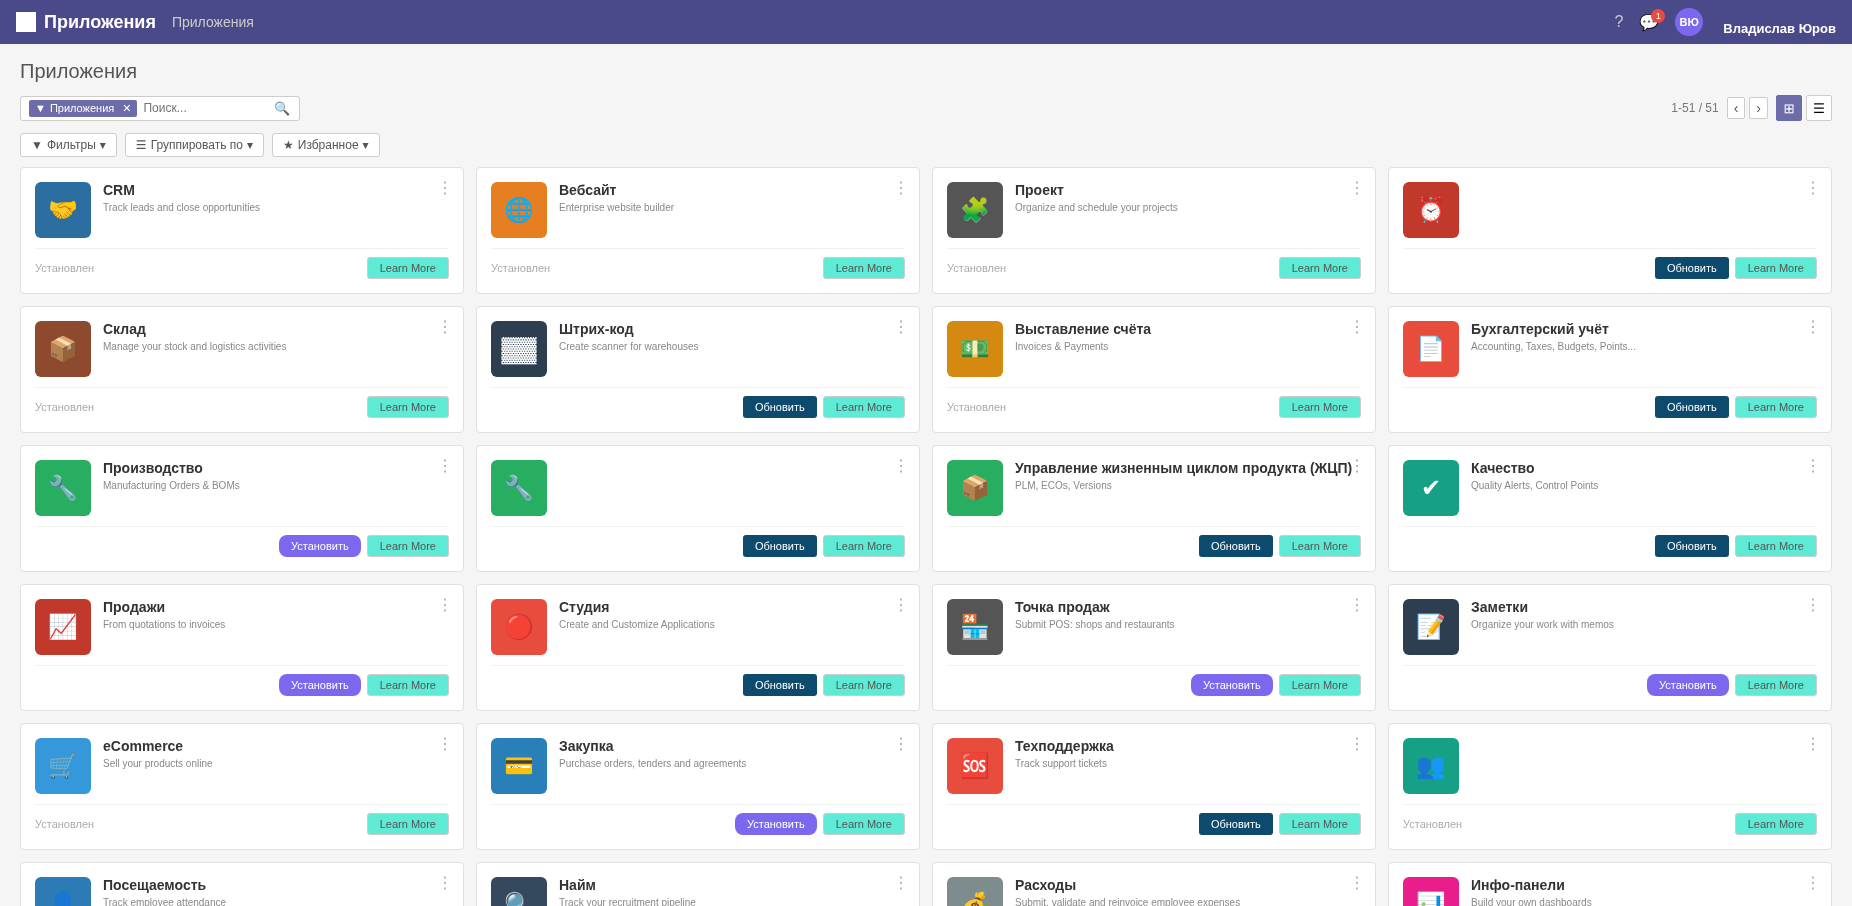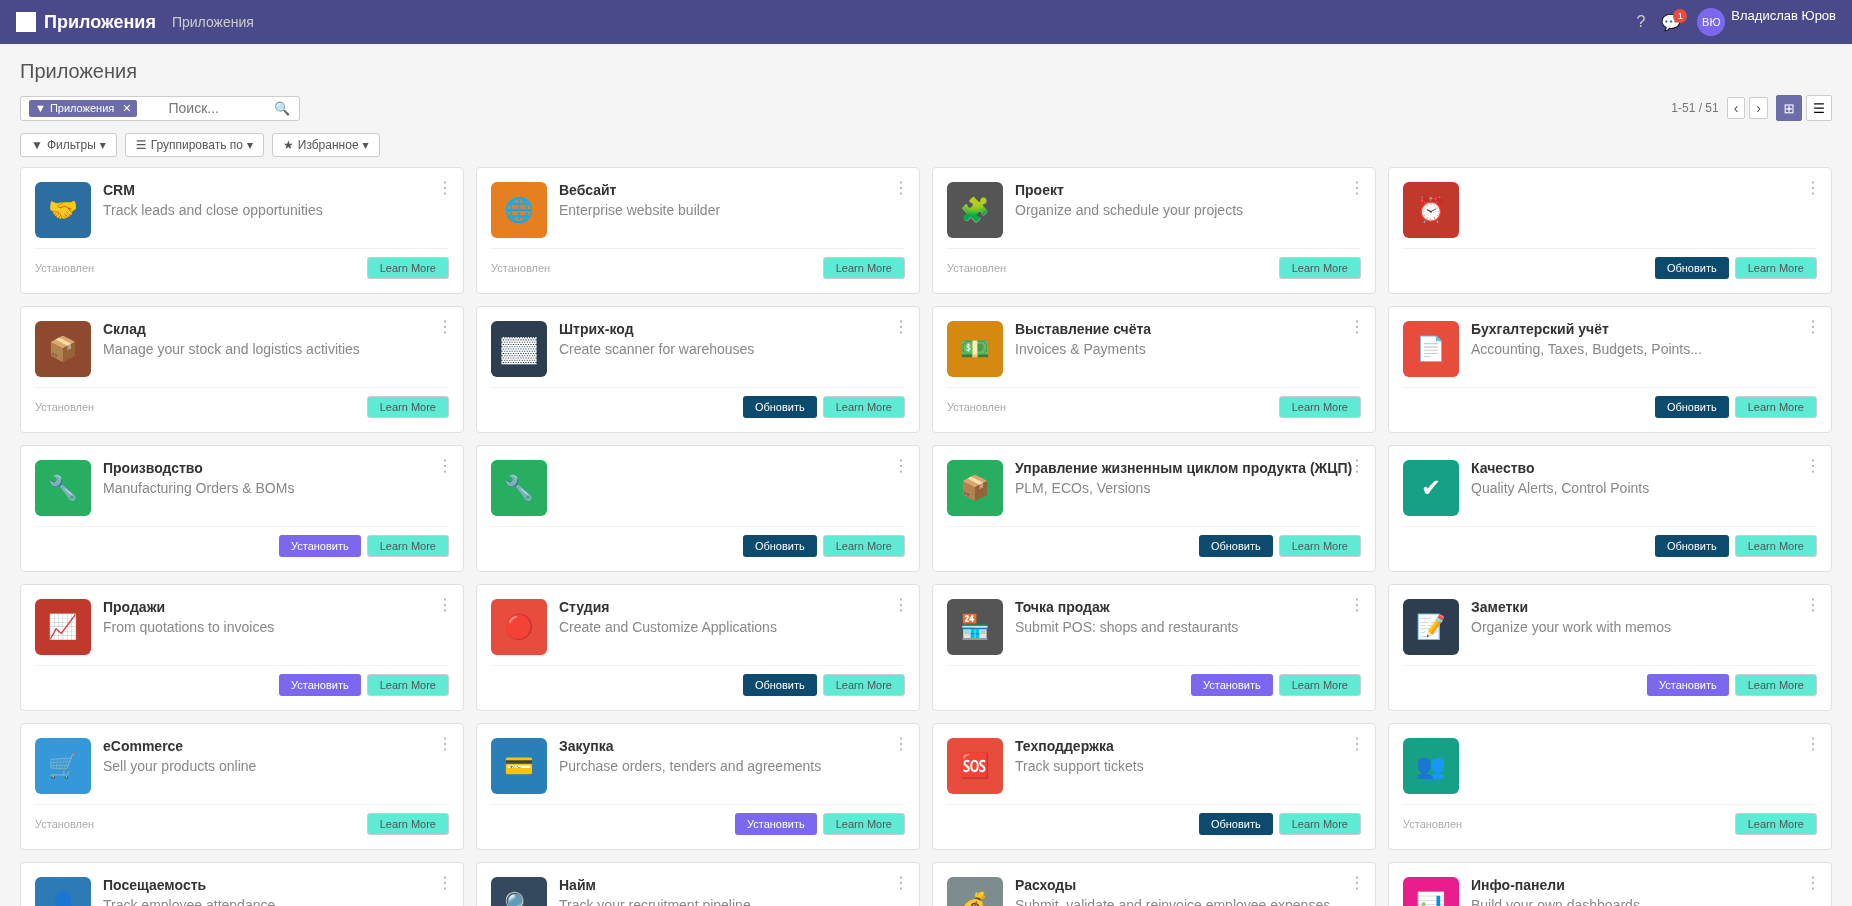--- a/index.html
+++ b/index.html
@@ -15,32 +15,32 @@
       height: 44px;
       gap: 16px;
     }
     .header-logo { font-size: 18px; font-weight: bold; display: flex; align-items: center; gap: 8px; }
     .header-logo-square { width: 20px; height: 20px; background: white; display: inline-block; }
     .header-nav { color: #ccc; font-size: 14px; }
     .header-right { margin-left: auto; display: flex; align-items: center; gap: 16px; }
     .header-icon { color: #ccc; cursor: pointer; font-size: 16px; }
     .header-notif { position: relative; }
     .notif-badge { position: absolute; top: -4px; right: -6px; background: #e74c3c; color: white; border-radius: 50%; width: 14px; height: 14px; font-size: 9px; display: flex; align-items: center; justify-content: center; }
-    .header-user { display: flex; align-items: flex-start; gap: 6px; color: white; font-size: 13px; }
+    .header-user { display: flex; align-items: flex-end; gap: 20px; color: white; font-size: 13px; font-weight: bold; }
     .user-avatar { width: 28px; height: 28px; border-radius: 50%; background: #7b68ee; display: flex; align-items: center; justify-content: center; color: white; font-size: 11px; }
 
     
     .page { padding: 16px 20px; }
     .page-title { font-size: 20px; font-weight: 500; color: #555; margin-bottom: 12px; }
 
     
     .toolbar { display: flex; align-items: center; justify-content: space-between; margin-bottom: 12px; }
     .toolbar-left { display: flex; align-items: center; gap: 8px; }
     .search-box { display: flex; align-items: center; border: 1px solid #ccc; border-radius: 3px; background: white; padding: 3px 8px; width: 280px; }
-    .search-box input { border: none; outline: none; font-size: 14px; width: 100%; margin-left: 25px; }
+    .search-box input { border: none; outline: none; font-size: 12px; width: 100%; }
     .search-icon { color: #888; cursor: pointer; }
     .filter-btn { background: white; border: 1px solid #ccc; border-radius: 3px; padding: 4px 10px; cursor: pointer; font-size: 12px; color: #555; display: flex; align-items: center; gap: 4px; }
     .toolbar-right { display: flex; align-items: center; gap: 8px; font-size: 12px; color: #777; }
     .view-icons { display: flex; gap: 4px; }
     .view-icon-btn { width: 26px; height: 26px; border: 1px solid #ccc; background: white; cursor: pointer; display: flex; align-items: center; justify-content: center; border-radius: 2px; }
     .view-icon-btn.active { background: #6c6caa; color: white; border-color: #6c6caa; }
     .pagination { display: flex; align-items: center; gap: 4px; }
     .nav-btn { background: white; border: 1px solid #ccc; border-radius: 2px; cursor: pointer; padding: 2px 6px; font-size: 14px; color: #555; }
 
     
@@ -50,29 +50,29 @@
       background: white;
       border: 1px solid #e0e0e0;
       border-radius: 4px;
       padding: 14px;
       position: relative;
     }
     .app-card-header { display: flex; align-items: flex-start; gap: 12px; margin-bottom: 10px; }
     .app-icon { width: 56px; height: 56px; border-radius: 6px; flex-shrink: 0; display: flex; align-items: center; justify-content: center; color: white; font-size: 24px; }
     .app-info { flex: 1; }
     .app-name { font-size: 14px; font-weight: 600; color: #333; margin-bottom: 3px; }
-    .app-desc { font-size: 14px; color: #888; line-height: 1.4; }
+    .app-desc { font-size: 10px; color: #888; line-height: 1.4; }
     .app-menu { position: absolute; top: 10px; right: 10px; color: #aaa; cursor: pointer; font-size: 16px; }
     .app-footer { display: flex; align-items: center; justify-content: space-between; margin-top: 8px; border-top: 1px solid #f0f0f0; padding-top: 8px; }
     .app-status { font-size: 11px; color: #aaa; }
     .app-actions { display: flex; gap: 6px; }
 
     .btn { border: none; border-radius: 3px; padding: 4px 12px; font-size: 11px; cursor: pointer; font-weight: 500; }
     .btn-learn { background: #5eead4; border: 1px solid #ccc; color: #555; }
-    .btn-install { background: #7b68ee; color: white; }
+    .btn-install { background: #7b68ee; color: white; border-radius: 8px; }
     .btn-update { background: #0c4a6e; color: white; }
 
     
     .icon-crm { background: #2c6ea0; }
     .icon-website { background: #e67e22; }
     .icon-project { background: #555; }
     .icon-timesheets { background: #c0392b; }
     .icon-warehouse { background: #8e4a2e; }
     .icon-barcode { background: #2c3e50; }
     .icon-invoicing { background: #d68910; }

